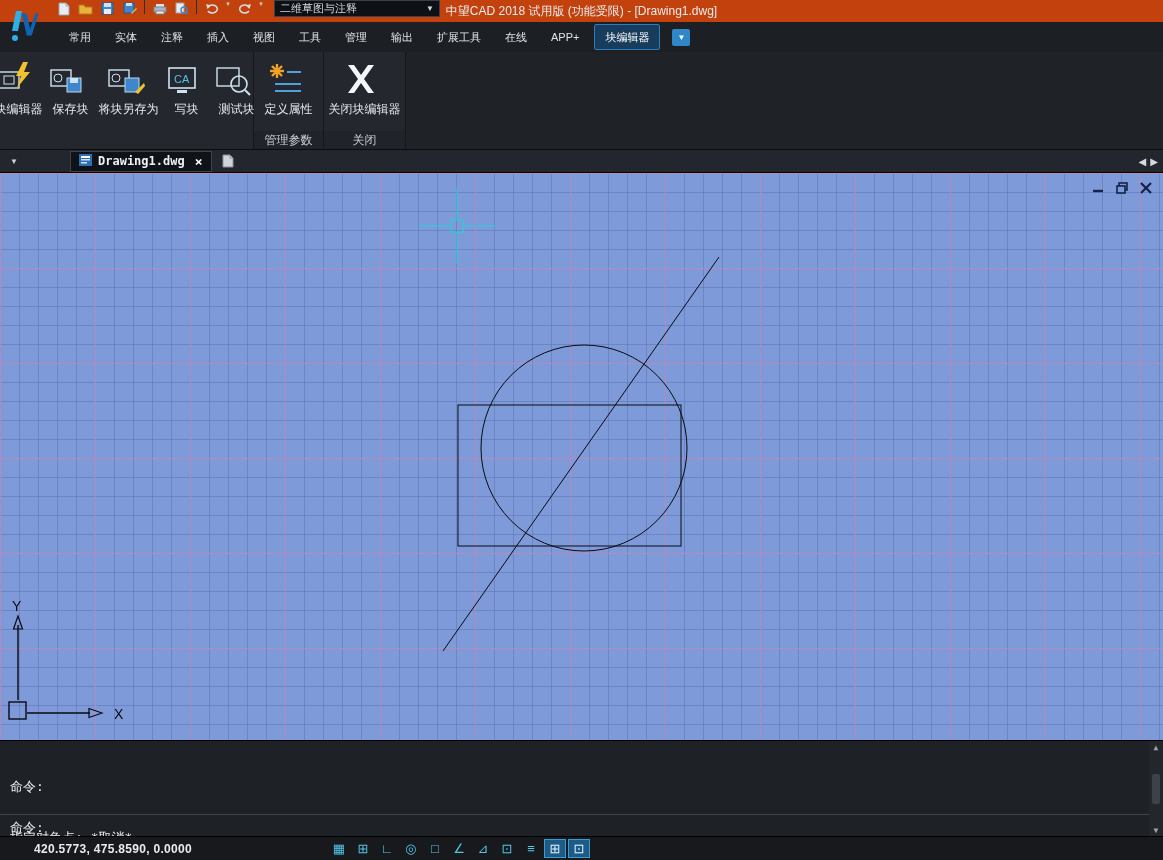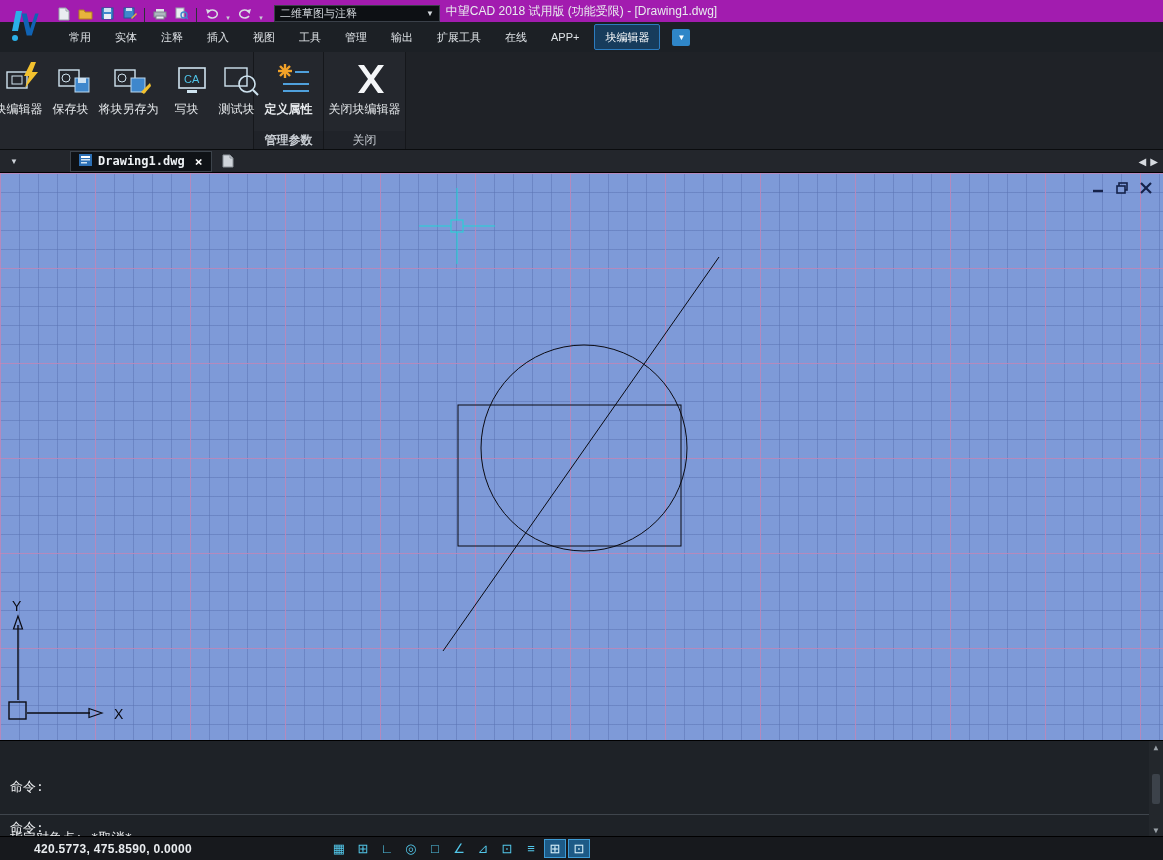--- a/index.html
+++ b/index.html
@@ -1,21 +1,21 @@
 <!DOCTYPE html>
 <html><head>
 <meta charset="utf-8">
 <style>
   * { margin:0; padding:0; box-sizing:border-box; }
   html,body { width:1163px; height:860px; overflow:hidden; }
   body { font-family:"Liberation Sans", sans-serif; background:#101316; }
   .app { position:relative; width:1163px; height:860px; background:#101316; }
 
   
-  .titlebar { height:22px; background:#a21caf; display:flex; align-items:flex-end; gap:3px;
+  .titlebar { height:22px; background:#c2410c; display:flex; align-items:flex-start; gap:3px;
               padding-left:54px; position:relative; }
   .logo { position:absolute; left:4px; top:1px; width:44px; height:48px; z-index:10;
           display:flex; align-items:center; justify-content:center; }
   .qbtn { width:19px; height:17px; display:flex; align-items:center; justify-content:center; }
   .qbtn svg { display:block; }
   .qcaret { font-size:7px; color:#c9ced4; width:8px; text-align:center; }
   .qsep { width:1px; height:14px; background:#2c3138; margin:0 2px; }
   .workspace-combo { margin-left:6px; width:166px; height:17px; background:#0d1014;
                      border:1px solid #3a4049; color:#d4d9de; font-size:11px;
                      display:flex; align-items:center; padding:0 5px; gap:4px; }
@@ -31,21 +31,21 @@
                  height:26px; line-height:24px; padding:0 10px; color:#ffffff; margin:0 2px; }
   .ribbon-collapse { width:18px; height:17px; background:#2f86c8; border-radius:2px; margin-left:8px;
                      color:#fff; font-size:8px; display:flex; align-items:center; justify-content:center; }
 
   
   .ribbon { height:98px; background:#24272d; display:flex; border-bottom:1px solid #0a0c0e; }
   .pgroup { display:flex; flex-direction:column; border-right:1px solid #15171b; }
   .pbtns { flex:1; display:flex; align-items:flex-start; padding:2px 2px 0; justify-content:center; }
   .bigbtn { display:flex; flex-direction:column; align-items:center; height:76px;
             padding:2px 3px; color:#e6e9ec; font-size:12px; }
-  .bicon { width:44px; height:46px; display:flex; align-items:center; justify-content:flex-end; }
+  .bicon { width:44px; height:46px; display:flex; align-items:center; justify-content:flex-start; }
   .blabel { white-space:nowrap; line-height:14px; }
   .glabel { height:18px; text-align:center; font-size:12px; color:#c9ced4; line-height:18px; background:#202329; }
   .ribbon-filler { flex:1; background:#1f2227; }
 
   
   .doctabs { height:23px; background:#23262c; display:flex; align-items:center;
              border-bottom:1px solid #000; position:relative; }
   .tab-dropdown { width:28px; text-align:center; color:#cfd4da; font-size:8px; }
   .doctab { height:21px; background:#0f1216; border:1px solid #3c434b; display:flex;
             align-items:center; gap:6px; padding:0 8px; color:#eef1f4;
@@ -234,21 +234,21 @@
               <rect x="2" y="8" width="22" height="18" fill="none" stroke="#cfe3ef" stroke-width="1.4"></rect>
               <circle cx="24" cy="24" r="8" fill="none" stroke="#cfe3ef" stroke-width="1.6"></circle>
               <line x1="30" y1="30" x2="35" y2="35" stroke="#cfe3ef" stroke-width="2"></line>
             </svg>
           </div>
           <div class="blabel">测试块</div>
         </div>
       </div>
     </div>
 
-    <div class="pgroup" style="width:70px;font-weight:bold;">
+    <div class="pgroup" style="width:70px;">
       <div class="pbtns">
         <div class="bigbtn">
           <div class="bicon">
             <svg width="36" height="38" viewBox="0 0 36 38">
               <g stroke="#f2a229" stroke-width="2.4">
                 <line x1="10" y1="4" x2="10" y2="18"></line>
                   <line x1="3" y1="11" x2="17" y2="11"></line>
                 <line x1="5" y1="6" x2="15" y2="16"></line>
                   <line x1="15" y1="6" x2="5" y2="16"></line>
               </g>

